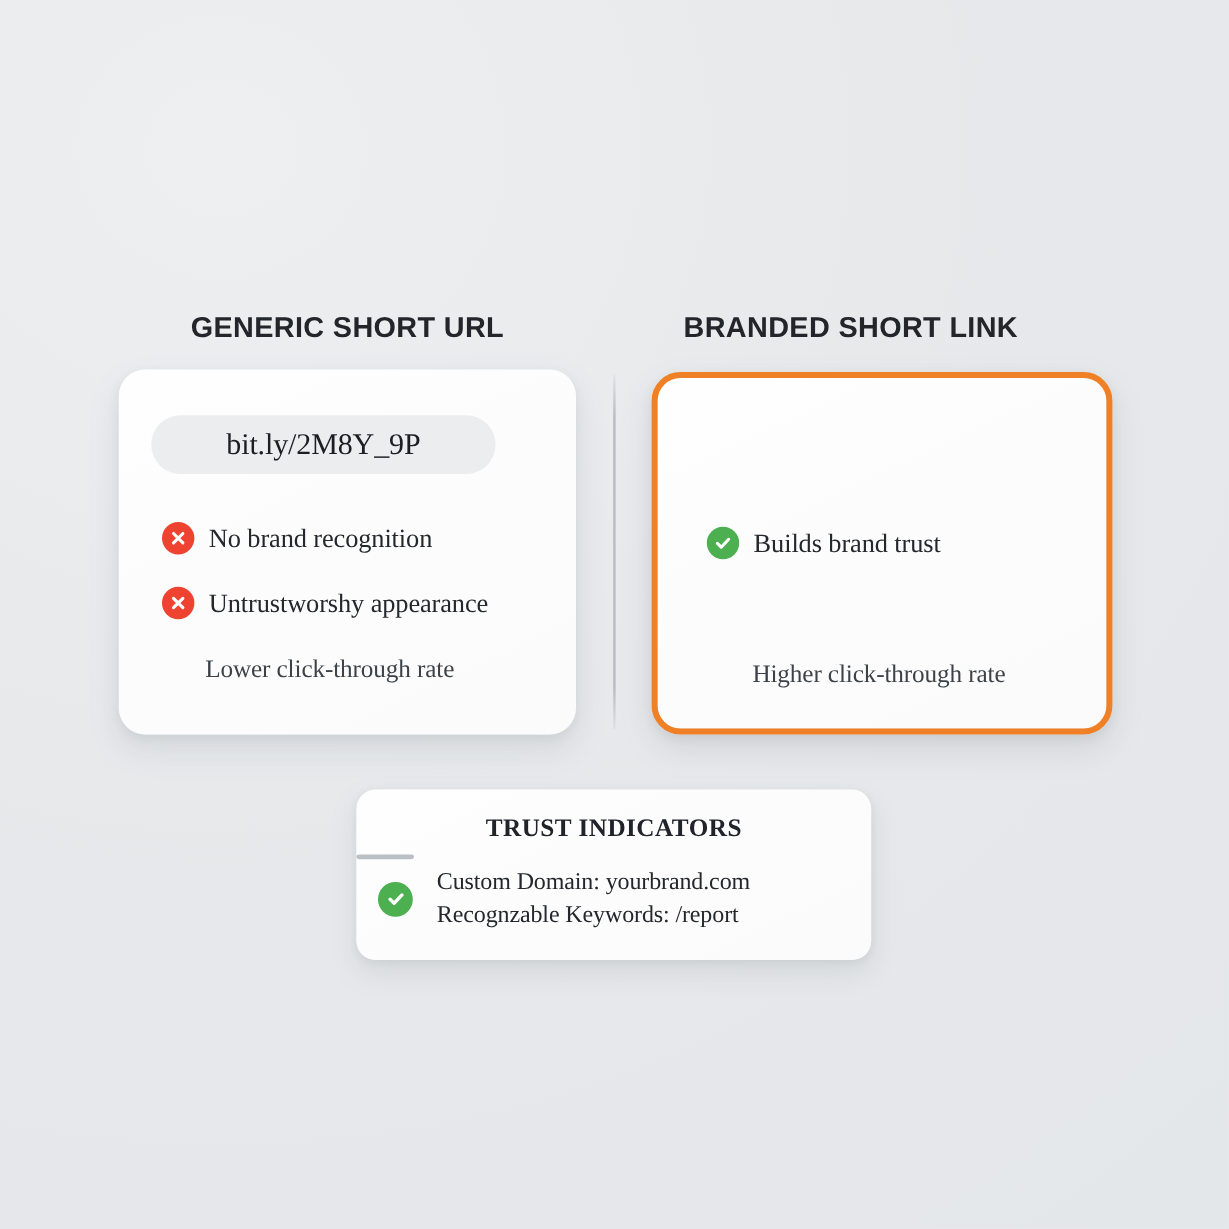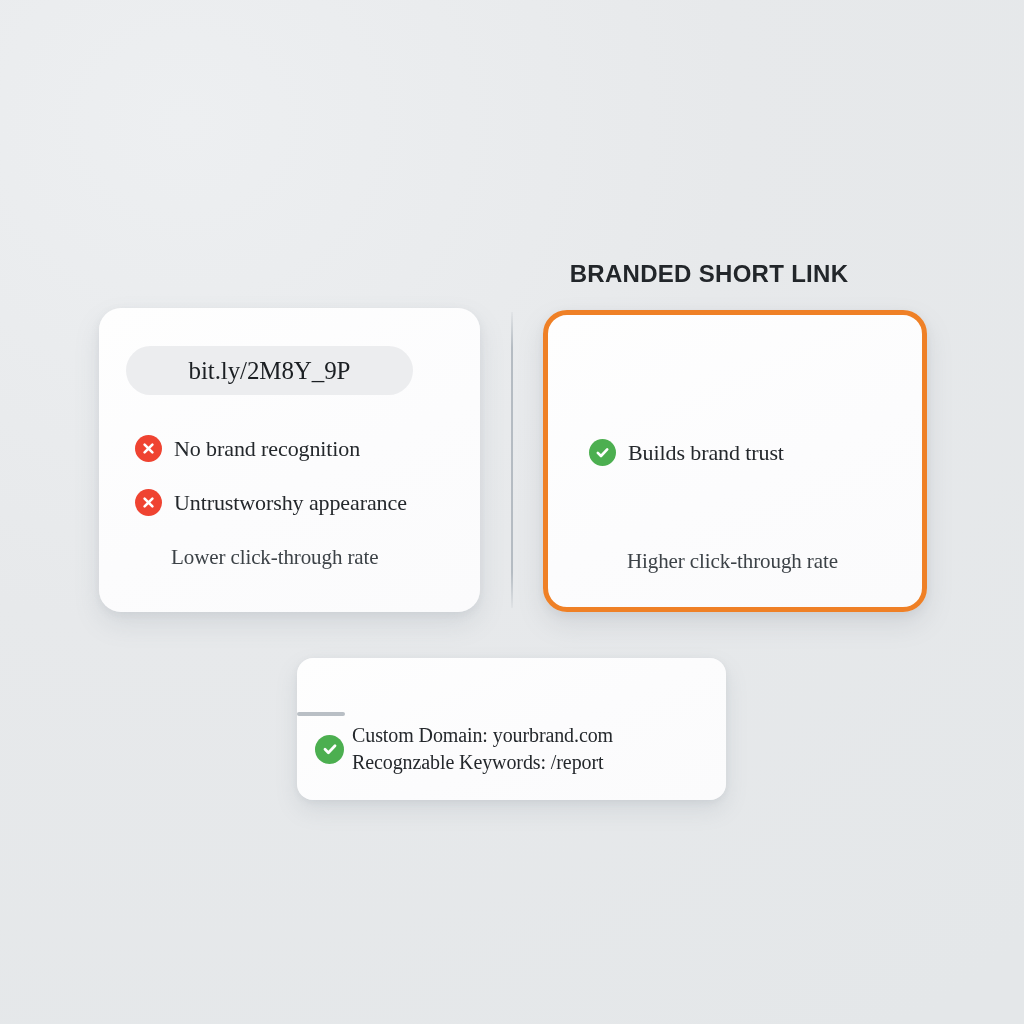--- a/index.html
+++ b/index.html
@@ -153,40 +153,41 @@
     left: 0px; top: 54px;
     width: 48px; height: 4px;
     background: #b9bfc5;
     border-radius: 2px;
   }
   #trust-body {
     position: absolute;
     left: 18px; top: 66px;
     display: flex;
     align-items: center;
-    gap: 8px;
+    gap: 20px;
   }
   #trust-body .badge { width: 29px; height: 29px; flex: 0 0 29px; }
   .trust-lines {
     display: flex;
     flex-direction: column;
     gap: 4px;
   }
   .trust-line {
     font-size: 20px;
     color: #24282c;
     letter-spacing: -0.1px;
     white-space: nowrap;
   }
 </style>
 </head>
 <body>
 
 <div id="stage">
 
+  <div class="col-heading" id="heading-generic">GENERIC SHORT URL</div>
 
   <div class="col-heading" id="heading-branded">BRANDED SHORT LINK</div>
 
   <div id="column-divider"></div>
 
   <div class="card" id="card-generic">
 
     <div class="url-pill" id="pill-generic">bit.ly/2M8Y_9P</div>
 
     <div class="feature-row" id="gen-row-0">
@@ -221,20 +222,21 @@
       </span>
       <span class="feature-label">Builds brand trust</span>
     </div>
 
 
     <div class="note-row" id="brd-note">Higher click-through rate</div>
   </div>
 
   <div class="card" id="card-trust">
 
+    <div id="trust-title">TRUST INDICATORS</div>
 
     <div id="trust-divider"></div>
 
     <div id="trust-body">
       <span class="badge badge-check">
         <svg width="18" height="18" viewBox="0 0 18 18" aria-hidden="true">
           <path d="M4 9.3 L7.4 12.7 L14 5.8" fill="none" stroke="#ffffff" stroke-width="2.8" stroke-linecap="round" stroke-linejoin="round"></path>
         </svg>
       </span>
       <span class="trust-lines">

